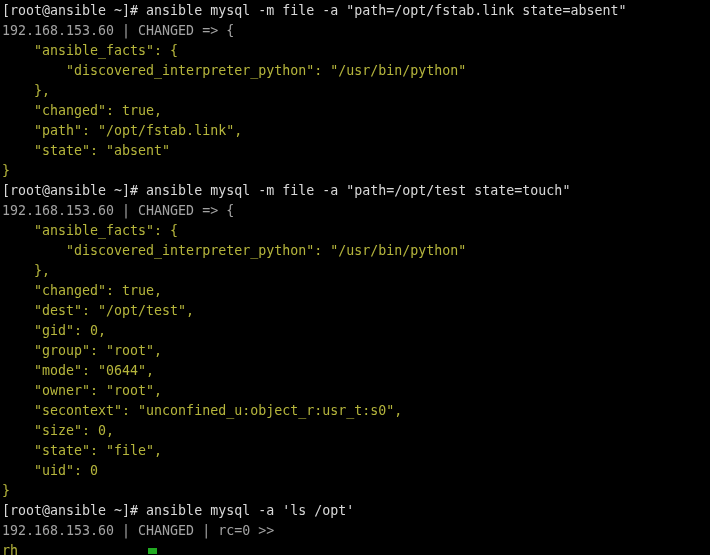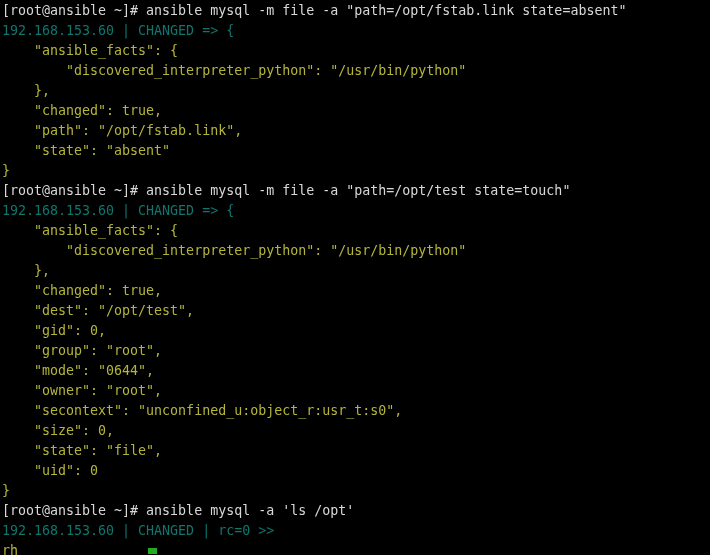--- a/index.html
+++ b/index.html
@@ -26,21 +26,21 @@
     top: 1px;
     right: 0;
     white-space: pre;
   }
   .line {
     height: 20px;
     white-space: pre;
     display: block;
   }
   .c-prompt  { color: #d8d8d8; }
-  .c-output  { color: #0f766e; }
+  .c-output  { color: #a3a3a3; }
   .c-json    { color: #b5b53c; }
   .c-plain   { color: #b5b53c; }
 
   #cursor {
     position: absolute;
     left: 148px;
     top: 548px;
     width: 9px;
     height: 6px;
     background: #22aa22;

